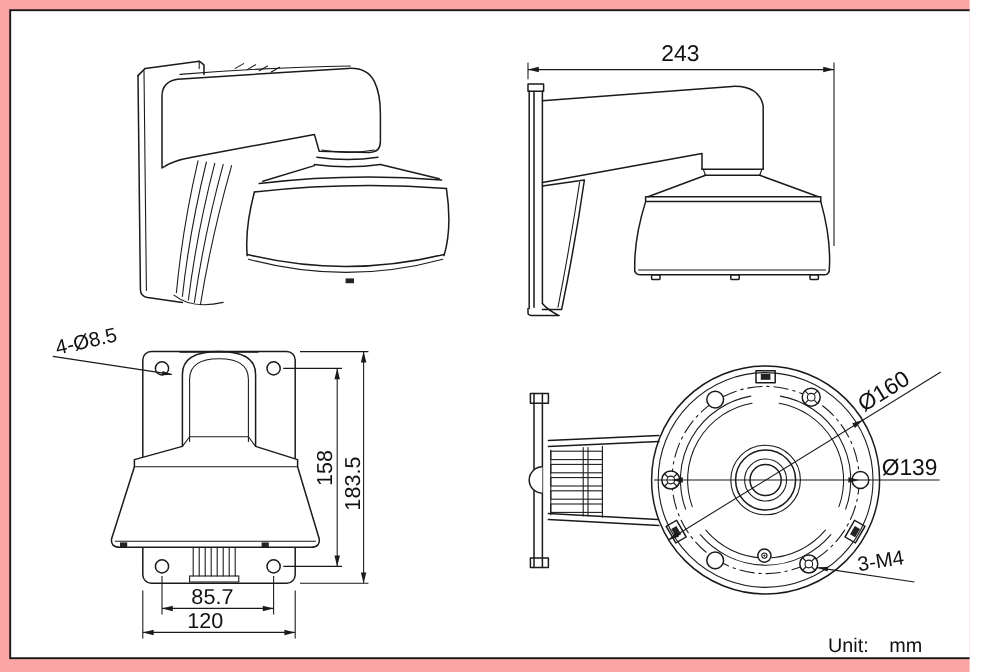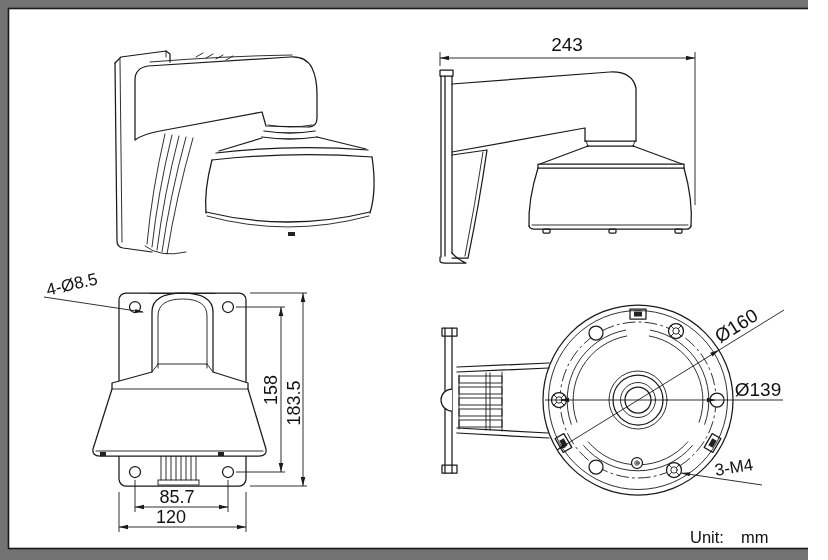--- a/index.html
+++ b/index.html
@@ -1,16 +1,16 @@
 <!DOCTYPE html>
 <html><head>
 <meta charset="utf-8">
 <style>
   html,body{margin:0;padding:0;background:#ffffff;}
-  .page{width:808px;height:560px;position:relative;background:#737373;overflow:hidden;}
+  .page{width:808px;height:560px;position:relative;background:#fca5a5;overflow:hidden;}
   svg{display:block;}
   .ol{stroke:#1a1a1a;stroke-width:1.25;fill:none;stroke-linejoin:round;stroke-linecap:round;}
   .olw{stroke:#1a1a1a;stroke-width:1.25;fill:#ffffff;stroke-linejoin:round;}
   .fine{stroke:#1a1a1a;stroke-width:0.9;fill:none;stroke-linecap:round;}
   .dim{stroke:#1a1a1a;stroke-width:0.9;fill:none;}
   .arr{fill:#1a1a1a;stroke:none;}
   .dark{fill:#222;stroke:none;}
   text{font-family:"Liberation Sans","DejaVu Sans",sans-serif;fill:#111;}
   .t19{font-size:19px;} .t18{font-size:18px;} .t17{font-size:17px;} .t16{font-size:16.5px;}
 </style>

